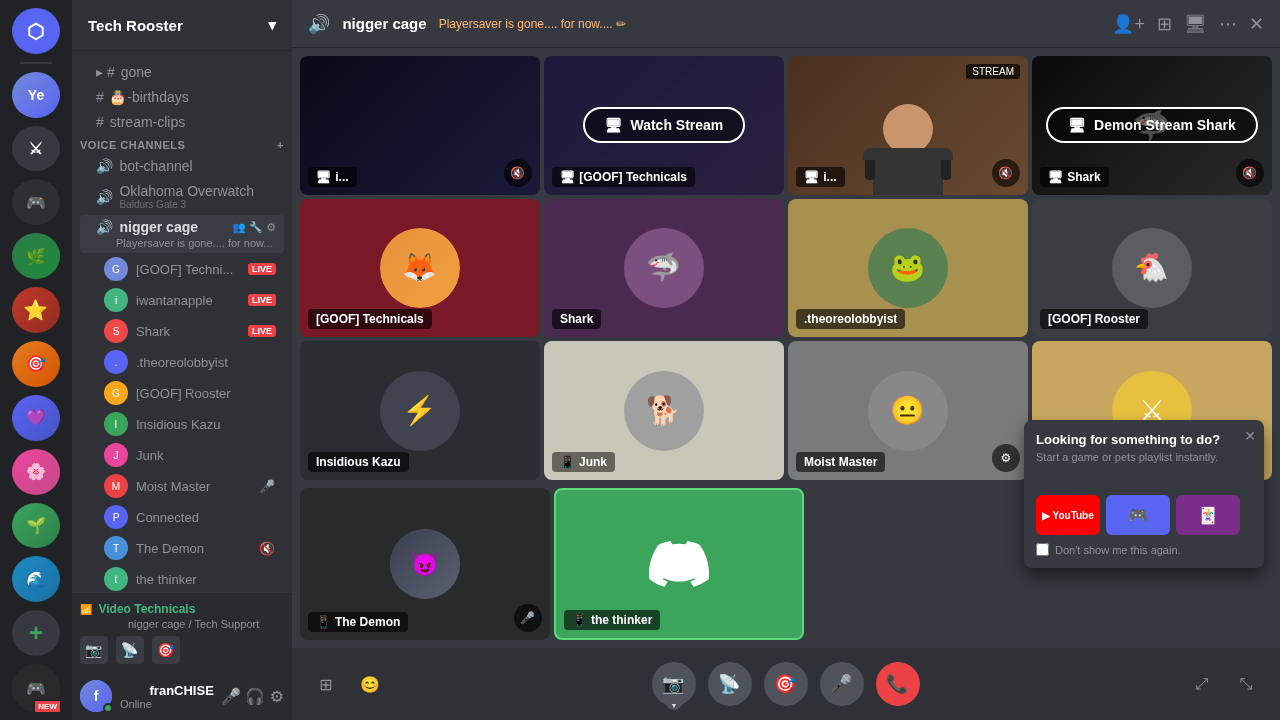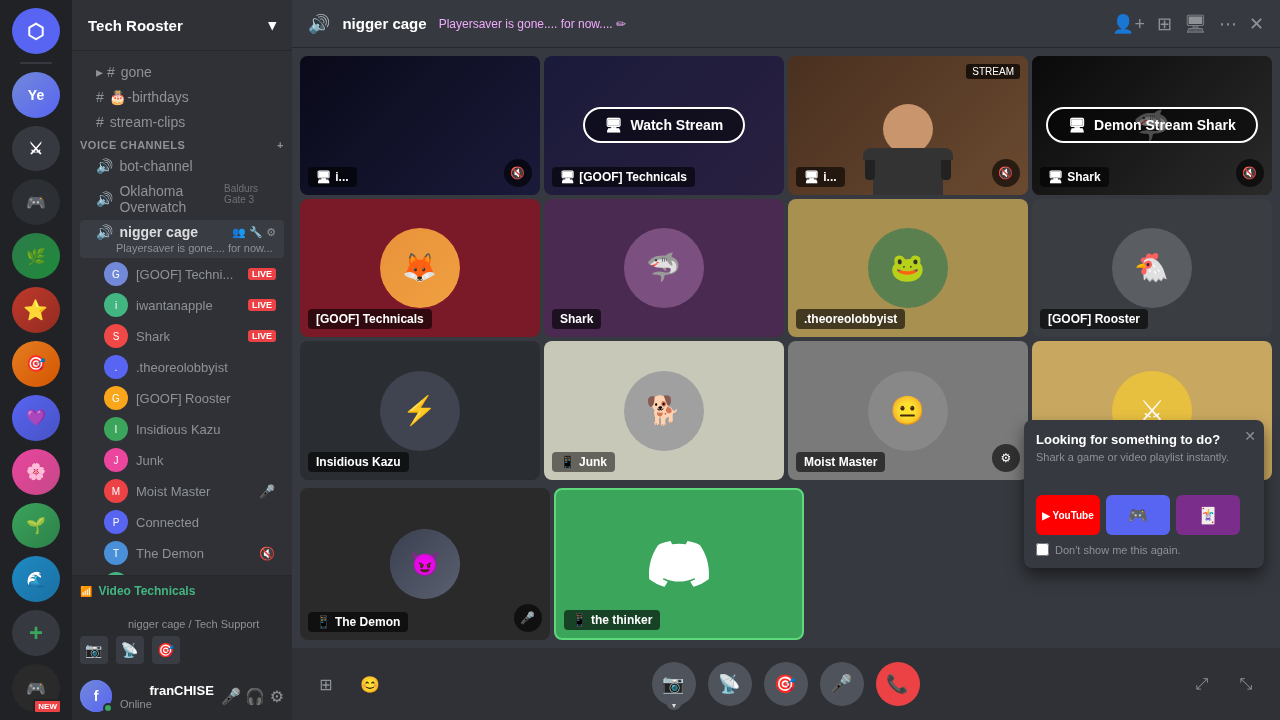--- a/index.html
+++ b/index.html
@@ -175,21 +175,21 @@
       border-top: 1px solid #26282c;
     }
     .voice-connected-status {
       display: flex;
       align-items: center;
       gap: 6px;
       font-size: 12px;
       color: #43b581;
       font-weight: 600;
     }
-    .voice-connected-channel { font-size: 11px; color: #8e9297; margin-top: 20px; padding-left: 48px; }
+    .voice-connected-channel { font-size: 11px; color: #8e9297; margin-top: 2px; padding-left: 48px; }
     .voice-controls { display: flex; gap: 8px; margin-top: 6px; }
     .voice-ctrl-btn {
       width: 28px;
       height: 28px;
       background: #393c43;
       border-radius: 4px;
       display: flex;
       align-items: center;
       justify-content: center;
       cursor: pointer;
@@ -477,21 +477,21 @@
       <span>+</span>
     </div>
 
     <div class="channel-item">
       <span class="channel-icon">🔊</span>
       <span>bot-channel</span>
     </div>
 
     <div class="channel-item">
       <span class="channel-icon">🔊</span>
-      <div style="display:flex;flex-direction:row;">
+      <div style="display:flex;flex-direction:column;">
         <span>Oklahoma Overwatch</span>
         <span style="font-size:10px;color:#6e7176;">Baldurs Gate 3</span>
       </div>
     </div>
 
     <div class="channel-item active" style="flex-direction:column;align-items:flex-start;gap:2px;padding-bottom:4px;">
       <div style="display:flex;align-items:center;gap:6px;width:100%;">
         <span class="channel-icon">🔊</span>
         <span style="font-weight:600;color:#dcddde;">nigger cage</span>
         <span style="margin-left:auto;display:flex;gap:4px;color:#8e9297;font-size:11px;">👥 🔧 ⚙</span>
@@ -579,21 +579,21 @@
       <span>⚙</span>
     </div>
   </div>
 </div>
 
 <div class="main-content">
 
   <div class="top-bar">
     <span class="top-bar-icon">🔊</span>
     <span class="channel-name">nigger cage</span>
-    <span style="color:#f0abfc;font-size:12px;flex:1;">
+    <span style="color:#fdba74;font-size:12px;flex:1;">
       <span>Playersaver is gone.... for now....</span>
       <span style="cursor:pointer;">✏</span>
     </span>
     <div class="top-bar-actions">
       <span>👤+</span>
       <span>⊞</span>
       <span>🖥</span>
       <span>⋯</span>
       <span>✕</span>
     </div>
@@ -752,21 +752,21 @@
         </div>
         <div class="video-label" style="z-index:2;">
           <span>📱</span>
           <span>the thinker</span>
         </div>
       </div>
 
       <div class="suggestion-popup">
         <span class="popup-close">✕</span>
         <div class="popup-title">Looking for something to do?</div>
-        <div class="popup-subtitle">Shark a game or video playlist instantly.</div>
+        <div class="popup-subtitle">Start a game or pets playlist instantly.</div>
         <div class="popup-items">
           <div class="popup-item youtube">
             <span style="font-size:10px;font-weight:700;">▶ YouTube</span>
           </div>
           <div class="popup-item game1">
             <span style="font-size:16px;">🎮</span>
           </div>
           <div class="popup-item game2">
             <span style="font-size:16px;">🃏</span>
           </div>

